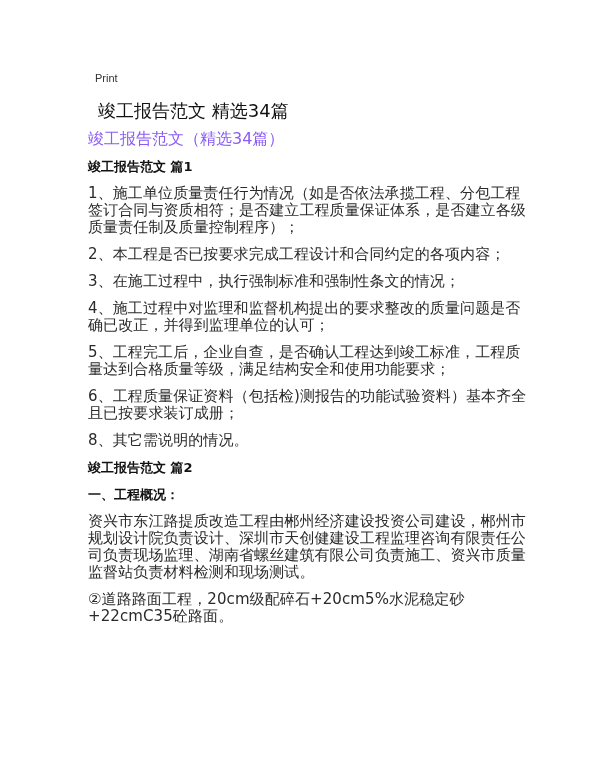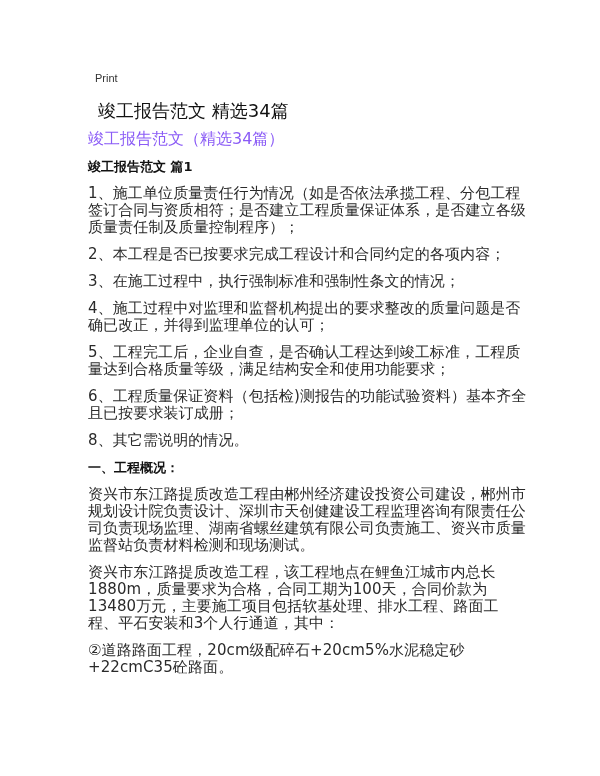--- a/index.html
+++ b/index.html
@@ -72,18 +72,18 @@
     <p class="para">1、施工单位质量责任行为情况（如是否依法承揽工程、分包工程签订合同与资质相符；是否建立工程质量保证体系，是否建立各级质量责任制及质量控制程序）；</p>
     <p class="para">2、本工程是否已按要求完成工程设计和合同约定的各项内容；</p>
     <p class="para">3、在施工过程中，执行强制标准和强制性条文的情况；</p>
     <p class="para">4、施工过程中对监理和监督机构提出的要求整改的质量问题是否确已改正，并得到监理单位的认可；</p>
     <p class="para">5、工程完工后，企业自查，是否确认工程达到竣工标准，工程质量达到合格质量等级，满足结构安全和使用功能要求；</p>
     <p class="para">6、工程质量保证资料（包括检)测报告的功能试验资料）基本齐全且已按要求装订成册；</p>
     <p class="para">8、其它需说明的情况。</p>
   </div>
 
   <div>
+    <div class="section-heading">竣工报告范文 篇2</div>
     <div class="section-heading">一、工程概况：</div>
     <p class="para">资兴市东江路提质改造工程由郴州经济建设投资公司建设，郴州市规划设计院负责设计、深圳市天创健建设工程监理咨询有限责任公司负责现场监理、湖南省螺丝建筑有限公司负责施工、资兴市质量监督站负责材料检测和现场测试。</p>
-    <p class="para">资兴市东江路提质改造工程，该工程地点在鲤鱼江城市内总长1880m，质量要求为合格，合同工期为100天，合同价款为13480万元，主要施工项目包括软基处理、排水工程、路面工程、平石安装和3个人行通道，其中：</p>
     <p class="para">②道路路面工程，20cm级配碎石+20cm5%水泥稳定砂+22cmC35砼路面。</p>
   </div>
 </div>
 
 </body></html>

